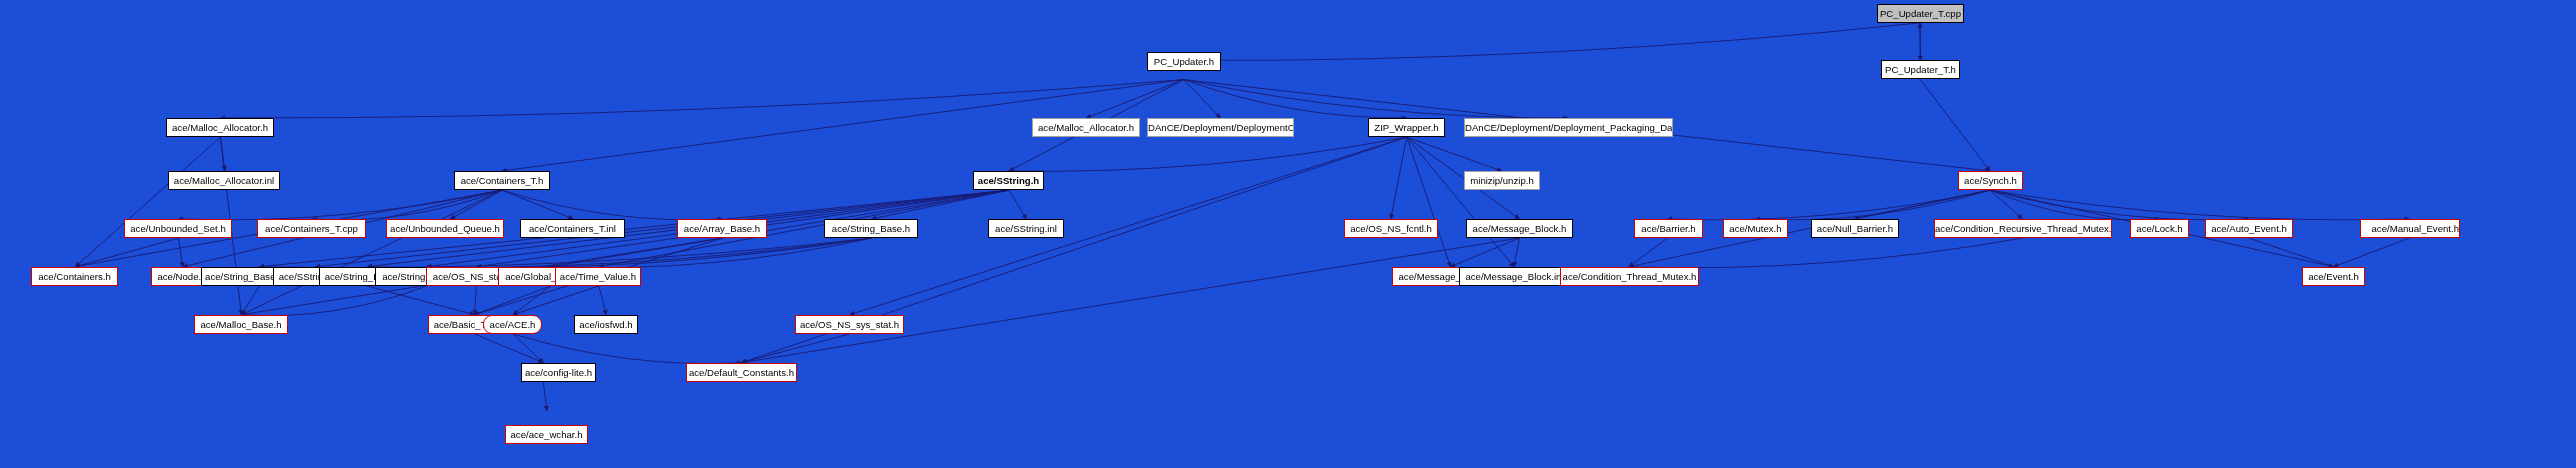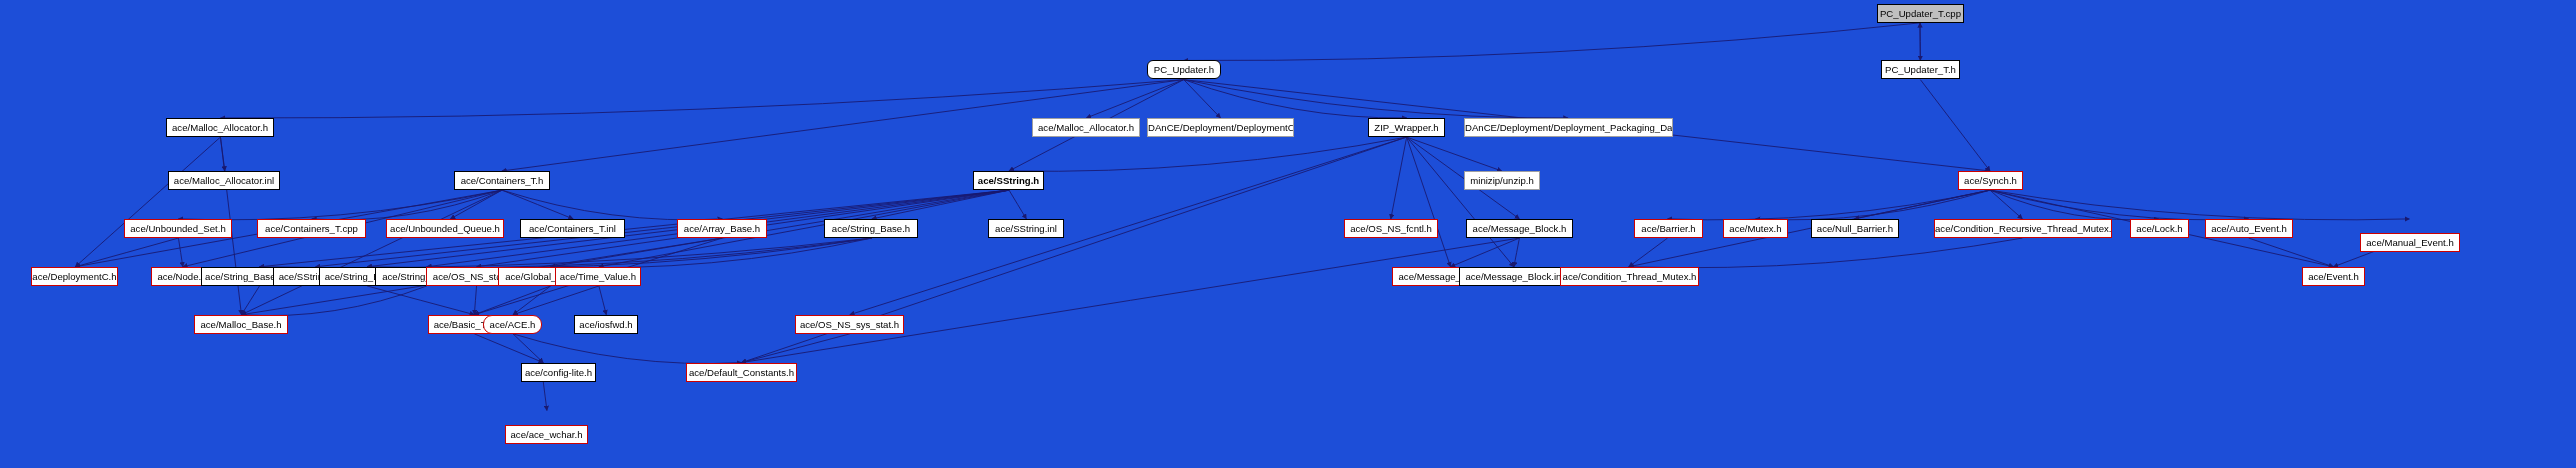--- a/index.html
+++ b/index.html
@@ -134,21 +134,21 @@
         <path d="M 811.5 388 Q 753.25 407.5 695 427" fill="none" stroke="#191970" stroke-width="1.2" marker-end="url(#arrow)"></path>
         <path d="M 642.5 453 Q 689.25 472.5 736 492" fill="none" stroke="#191970" stroke-width="1.2" marker-end="url(#arrow)"></path>
         <path d="M 695 453 Q 715.5 472.5 736 492" fill="none" stroke="#191970" stroke-width="1.2" marker-end="url(#arrow)"></path>
         <path d="M 695 453 Q 850 500.5 1005 492" fill="none" stroke="#191970" stroke-width="1.2" marker-end="url(#arrow)"></path>
         <path d="M 1152 453 Q 1078.5 472.5 1005 492" fill="none" stroke="#191970" stroke-width="1.2" marker-end="url(#arrow)"></path>
         <path d="M 736 518 Q 738.5 537.5 741 557" fill="none" stroke="#191970" stroke-width="1.2" marker-end="url(#arrow)"></path>
       </g>
     </svg>
 <div class="node gray" style="left: 1877px; top: 3.7px; width: 87px;">PC_Updater_T.cpp</div>
     <div class="node" style="left: 1881px; top: 60px; width: 79px;">PC_Updater_T.h</div>
-    <div class="node" style="left: 1147px; top: 60px; width: 74px; border-radius: 6px;">PC_Updater.h</div>
+    <div class="node" style="left: 1147px; top: 52px; width: 74px;">PC_Updater.h</div>
     <div class="node" style="left: 166px; top: 118px; width: 108px;">ace/Malloc_Allocator.h</div>
     <div class="node dim" style="left: 1032px; top: 118px; width: 108px;">ace/Malloc_Allocator.h</div>
     <div class="node dim" style="left: 1147px; top: 118px; width: 147px;">DAnCE/Deployment/DeploymentC.h</div>
     <div class="node" style="left: 1368px; top: 118px; width: 77px;">ZIP_Wrapper.h</div>
     <div class="node dim" style="left: 1464px; top: 118px; width: 209px;">DAnCE/Deployment/Deployment_Packaging_DataC.h</div>
     <div class="node" style="left: 168px; top: 171px; width: 112px;">ace/Malloc_Allocator.inl</div>
     <div class="node" style="left: 454px; top: 171px; width: 96px;">ace/Containers_T.h</div>
     <div class="node" style="left: 973px; top: 171px; width: 71px; font-weight: bold;">ace/SString.h</div>
     <div class="node dim" style="left: 1464px; top: 171px; width: 76px;">minizip/unzip.h</div>
     <div class="node red" style="left: 1958px; top: 171px; width: 65px;">ace/Synch.h</div>
@@ -160,22 +160,22 @@
     <div class="node" style="left: 824px; top: 219px; width: 94px;">ace/String_Base.h</div>
     <div class="node" style="left: 988px; top: 219px; width: 76px;">ace/SString.inl</div>
     <div class="node red" style="left: 1344px; top: 219px; width: 94px;">ace/OS_NS_fcntl.h</div>
     <div class="node" style="left: 1466px; top: 219px; width: 107px;">ace/Message_Block.h</div>
     <div class="node red" style="left: 1634px; top: 219px; width: 69px;">ace/Barrier.h</div>
     <div class="node red" style="left: 1723px; top: 219px; width: 65px;">ace/Mutex.h</div>
     <div class="node" style="left: 1811px; top: 219px; width: 88px;">ace/Null_Barrier.h</div>
     <div class="node red" style="left: 1934px; top: 219px; width: 178px;">ace/Condition_Recursive_Thread_Mutex.h</div>
     <div class="node red" style="left: 2130px; top: 219px; width: 59px;">ace/Lock.h</div>
     <div class="node red" style="left: 2205px; top: 219px; width: 88px;">ace/Auto_Event.h</div>
-    <div class="node red" style="left: 2360px; top: 233px; width: 100px;">ace/Manual_Event.h</div>
-    <div class="node red" style="left: 31px; top: 267px; width: 87px;">ace/DeploymentC.h</div>
+    <div class="node red" style="left: 2360px; top: 219px; width: 100px; text-align: right;">ace/Manual_Event.h</div>
+    <div class="node red" style="left: 31px; top: 267px; width: 87px;">ace/Containers.h</div>
     <div class="node red" style="left: 151px; top: 267px; width: 62px;">ace/Node.h</div>
     <div class="node" style="left: 201px; top: 267px; width: 117px;">ace/String_Base_Const.h</div>
     <div class="node" style="left: 273px; top: 267px; width: 84px;">ace/SStringfwd.h</div>
     <div class="node" style="left: 319px; top: 267px; width: 94px;">ace/String_Base.inl</div>
     <div class="node" style="left: 375px; top: 267px; width: 103px;">ace/String_Base.cpp</div>
     <div class="node red" style="left: 426px; top: 267px; width: 100px;">ace/OS_NS_stdlib.h</div>
     <div class="node red" style="left: 498px; top: 267px; width: 105px;">ace/Global_Macros.h</div>
     <div class="node red" style="left: 555px; top: 267px; width: 86px;">ace/Time_Value.h</div>
     <div class="node red" style="left: 1392px; top: 267px; width: 117px;">ace/Message_Block_T.h</div>
     <div class="node" style="left: 1459px; top: 267px; width: 111px;">ace/Message_Block.inl</div>

